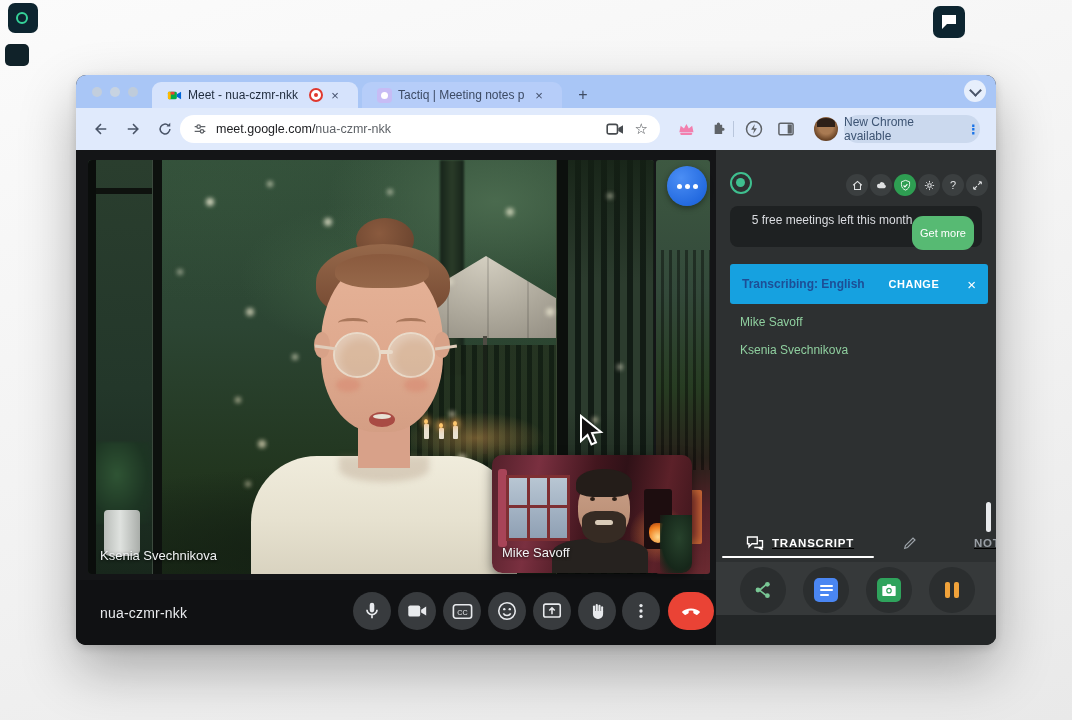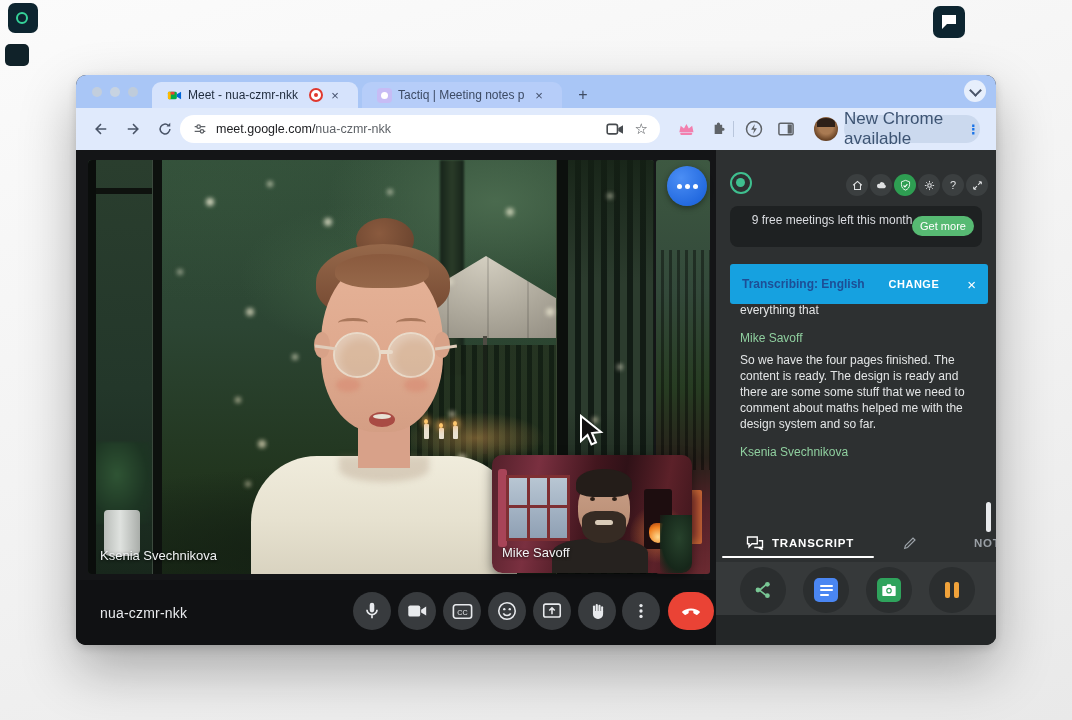--- a/index.html
+++ b/index.html
@@ -54,21 +54,21 @@
   .addr .host { color:#202124; }
   .addr .path { color:#5f6368; }
   .addr .star { font-size:15px; color:#474b4f; margin-left:10px; }
   .sep { left:657px; top:13px; width:1px; height:16px; background:#b9c6dc; }
   .avatar { left:738px; top:9px; width:24px; height:24px; border-radius:50%;
      background:radial-gradient(circle at 50% 42%, #a97a52 0 38%, #6b4527 70%, #4c3018 100%); }
   .avatar::after { content:""; position:absolute; left:3px; top:1px; width:18px; height:9px;
      border-radius:50% 50% 0 0; background:#2e2018; }
   .update-chip { left:768px; top:7px; width:136px; height:28px; border-radius:14px; background:#cbd9ee;
      display:flex; align-items:center; justify-content:center; }
-  .update-chip span { font-size:17px; color:#3d5473; }
+  .update-chip span { font-size:12px; color:#3d5473; }
   .update-chip .menu3 { font-size:13px; color:#1a73e8; margin-left:6px; font-weight:bold; }
 
   
   .meet-area { left:0; top:75px; width:640px; height:495px; background:#141517; }
   .video-main { left:12px; top:10px; width:566px; height:414px; border-radius:4px; overflow:hidden;
      background:linear-gradient(180deg,#33503a 0%,#2c4533 40%,#22361f 75%,#1a2a18 100%); }
 
   
   .foliage { left:0; top:0; width:566px; height:414px;
      background:radial-gradient(ellipse 300px 160px at 22% 8%, #41634426 0%, transparent 70%),
@@ -203,35 +203,35 @@
   .sidebar { left:640px; top:75px; width:280px; height:495px; background:#2d3031; }
   .tq-logo { left:14px; top:22px; width:22px; height:22px; border-radius:50%; border:2.5px solid #3fbf8f; }
   .tq-logo::after { content:""; position:absolute; left:4px; top:4px; width:9px; height:9px;
      border-radius:50%; background:#3fbf8f; }
   .hdr-icons { right:8px; top:24px; display:flex; gap:2px; }
   .hi { width:22px; height:22px; border-radius:50%; background:#3b3f40; color:#dfe1e2;
      display:flex; align-items:center; justify-content:center; font-size:11px; }
   .hi.green { background:#2e9e52; }
   .quota-card { left:14px; top:56px; width:252px; height:41px; border-radius:8px; background:#1e2122; }
   .quota-text { left:18px; top:7px; width:168px; font-size:12px; line-height:1.25; color:#dadce0; text-align:center; }
-  .getmore { right:8px; top:10px; width:62px; height:20px; border-radius:11px; background:#57ba73;
+  .getmore { right:8px; top:10px; width:62px; height:34px; border-radius:11px; background:#57ba73;
      color:#ffffff; font-size:11px; display:flex; align-items:center; justify-content:center; }
   .banner { left:14px; top:114px; width:258px; height:40px; border-radius:3px; background:#16a1e0;
      display:flex; align-items:center; padding:0 12px; }
   .banner .status { font-size:12px; font-weight:bold; color:#1d4e96; flex:1; }
   .banner .change { font-size:11px; font-weight:bold; color:#ffffff; letter-spacing:.5px; margin-right:28px; }
   .banner .bclose { font-size:15px; color:#ffffff; }
   .transcript { left:24px; top:152px; width:232px; font-size:12px; line-height:16px; }
   .t-text { color:#e3e5e6; }
   .t-speaker { color:#8fcf9f; margin-top:12px; }
   .t-after-sp { margin-top:6px; }
   .t-para2 { margin-top:10px; }
   .scrollbar { left:270px; top:352px; width:5px; height:30px; border-radius:3px; background:#e8eaed; }
   .tabs-row { left:0; top:382px; width:280px; height:26px; }
-  .sb-tab { display:flex; align-items:center; gap:8px; position:absolute; }
+  .sb-tab { display:flex; align-items:center; gap:8px; position:absolute;text-decoration:underline; }
   .sb-tab span { font-size:11.5px; font-weight:bold; letter-spacing:.8px; }
   .tab-transcript { left:30px; top:3px; } .tab-transcript span { color:#ffffff; }
   .tab-notes { left:186px; top:3px; } .tab-notes span { color:#9aa0a6;margin-left:48px; }
   .tab-underline { left:6px; top:24px; width:152px; height:2px; background:#ffffff; border-radius:1px; }
   .actions-panel { left:0; top:412px; width:280px; height:53px; background:#36393a; }
   .bottom-strip { left:0; top:465px; width:280px; height:30px; background:#232627; }
   .ab { top:417px; width:46px; height:46px; border-radius:50%; background:#2b2e2f;
      display:flex; align-items:center; justify-content:center; }
   .doc-sq { width:24px; height:24px; border-radius:5px; background:#4a86f2;
      display:flex; flex-direction:column; align-items:center; justify-content:center; gap:2.5px; }
@@ -496,34 +496,32 @@
           <span>?</span>
         </div>
       <div class="hi">
         <svg width="13" height="13" viewBox="0 0 24 24">
             <path d="M5 19l6-6 M19 5l-6 6 M5 19v-4.5 M5 19h4.5 M19 5v4.5 M19 5h-4.5" stroke="#dfe1e2" stroke-width="2" fill="none"></path>
           </svg>
         </div>
     </div>
 
     <div class="abs quota-card">
-      <div class="abs quota-text">9 free meetings left this month</div>
+      <div class="abs quota-text">5 free meetings left this month</div>
       <div class="abs getmore">Get more</div>
     </div>
 
     <div class="abs banner">
       <span class="status">Transcribing: English</span>
       <span class="change">CHANGE</span>
       <span class="bclose">×</span>
     </div>
 
     <div class="abs transcript">
-      <div class="t-text">everything that</div>
       <div class="t-speaker">Mike Savoff</div>
-      <div class="t-text t-after-sp">So we have the four pages finished. The content is ready. The design is ready and there are some some stuff that we need to comment about maths helped me with the design system and so far.</div>
       <div class="t-speaker">Ksenia Svechnikova</div>
     </div>
 
     <div class="abs scrollbar"></div>
 
     <div class="abs tabs-row">
       <div class="sb-tab tab-transcript">
         <svg width="18" height="16" viewBox="0 0 24 20">
           <path d="M2 2h13v9H8l-4 4v-4H2z" stroke="#fff" stroke-width="1.8" fill="none"></path>
           <path d="M17 7h5v9h-3l3 3-6-3h-5" stroke="#fff" stroke-width="1.8" fill="none"></path>

